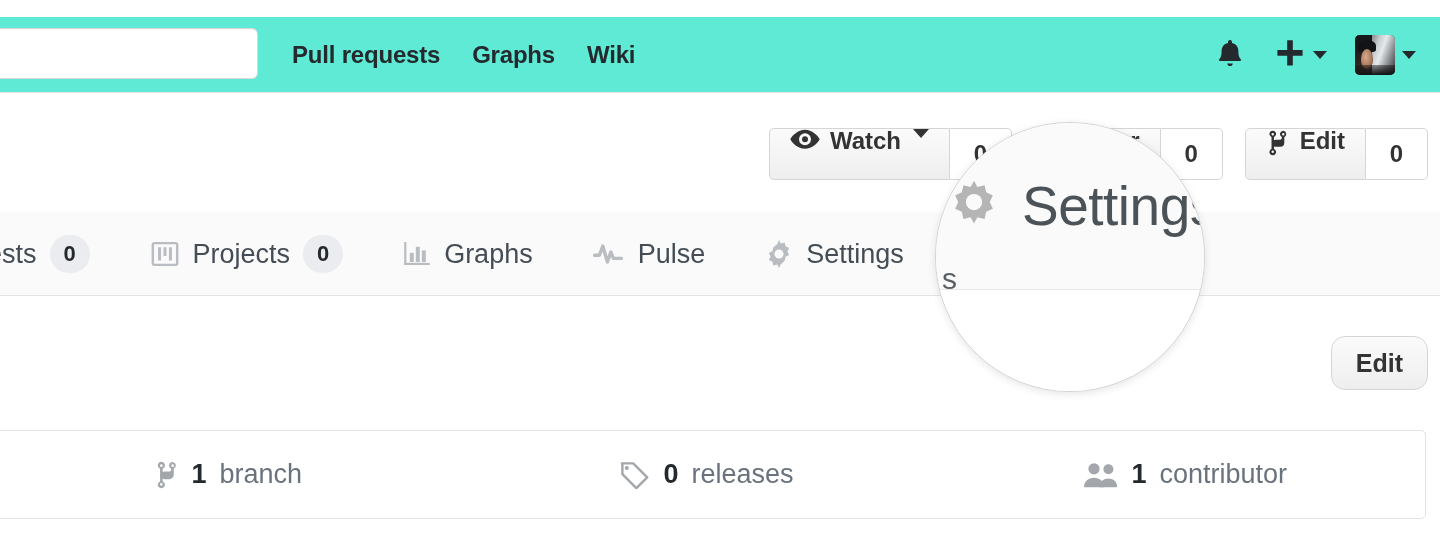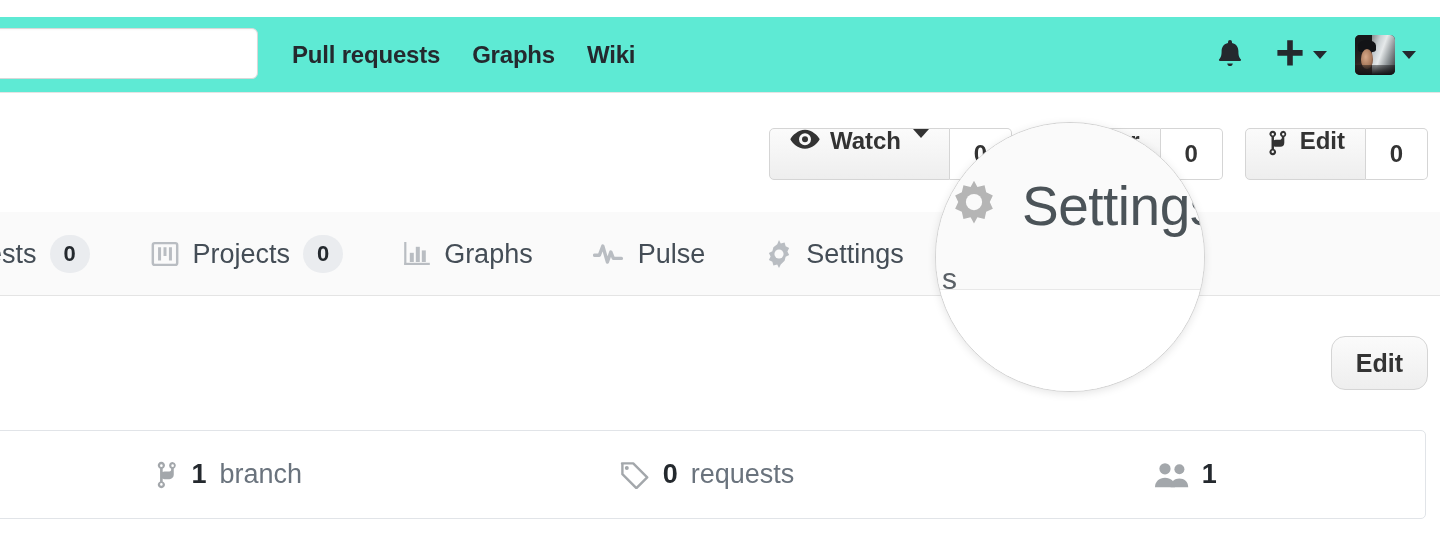--- a/index.html
+++ b/index.html
@@ -354,33 +354,34 @@
     </div>
 
     <div class="stat">
       <span class="stat-ico">
         <svg width="30" height="28" viewBox="0 0 15 14" fill="none" stroke="#a3a7ab" stroke-width="1.2">
           <path d="M1 1.2h5.6l7 7-5.4 5.4-7-7V1.2z" stroke-linejoin="round"></path>
           <circle cx="3.4" cy="3.5" r="1" fill="#a3a7ab" stroke="none"></circle>
         </svg>
       </span>
       <span class="num">0</span>
-      <span>requests</span>
+      <span>releases</span>
     </div>
 
     <div class="stat">
       <span class="stat-ico">
         <svg width="34" height="26" viewBox="0 0 17 13" fill="#a3a7ab">
           <circle cx="5" cy="3.4" r="2.8"></circle>
           <path d="M0 12.6c0-2.9 2.2-4.7 5-4.7s5 1.8 5 4.7z"></path>
           <circle cx="12.2" cy="3.6" r="2.5"></circle>
           <path d="M7.8 12.6c0-2.6 2-4.3 4.4-4.3s4.4 1.7 4.4 4.3z"></path>
         </svg>
       </span>
       <span class="num">1</span>
+      <span>contributor</span>
     </div>
 
   </div>
 
   <div class="loupe">
     <div class="loupe-bg-top"></div>
     <div class="loupe-line"></div>
     <div class="loupe-bg-bot"></div>
     <div class="loupe-edge-s">s</div>
     <div class="loupe-content">

